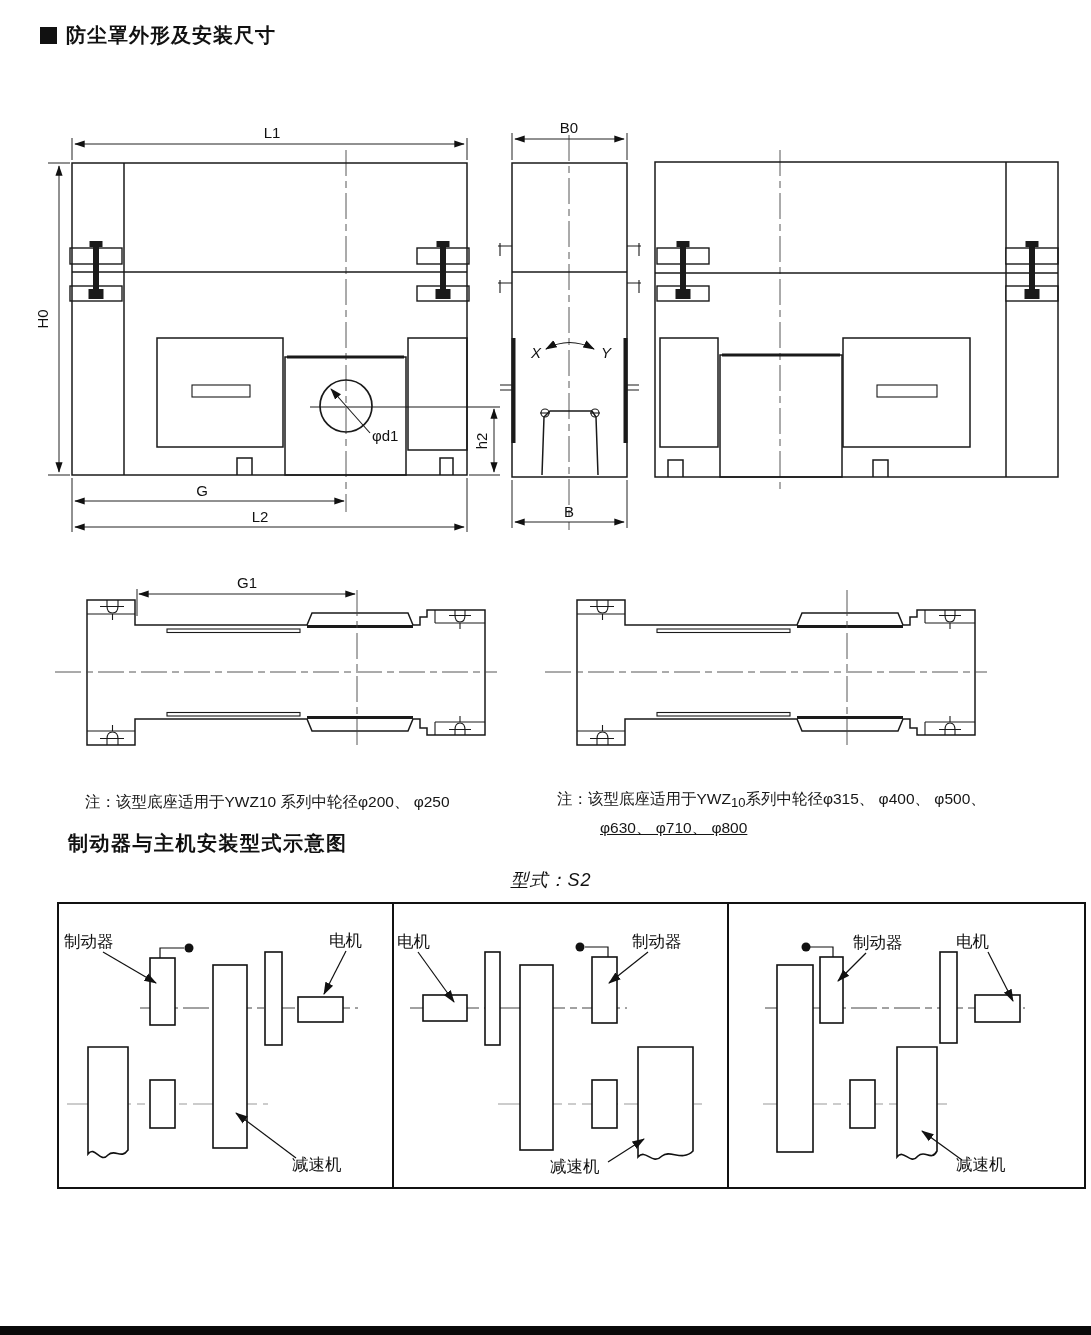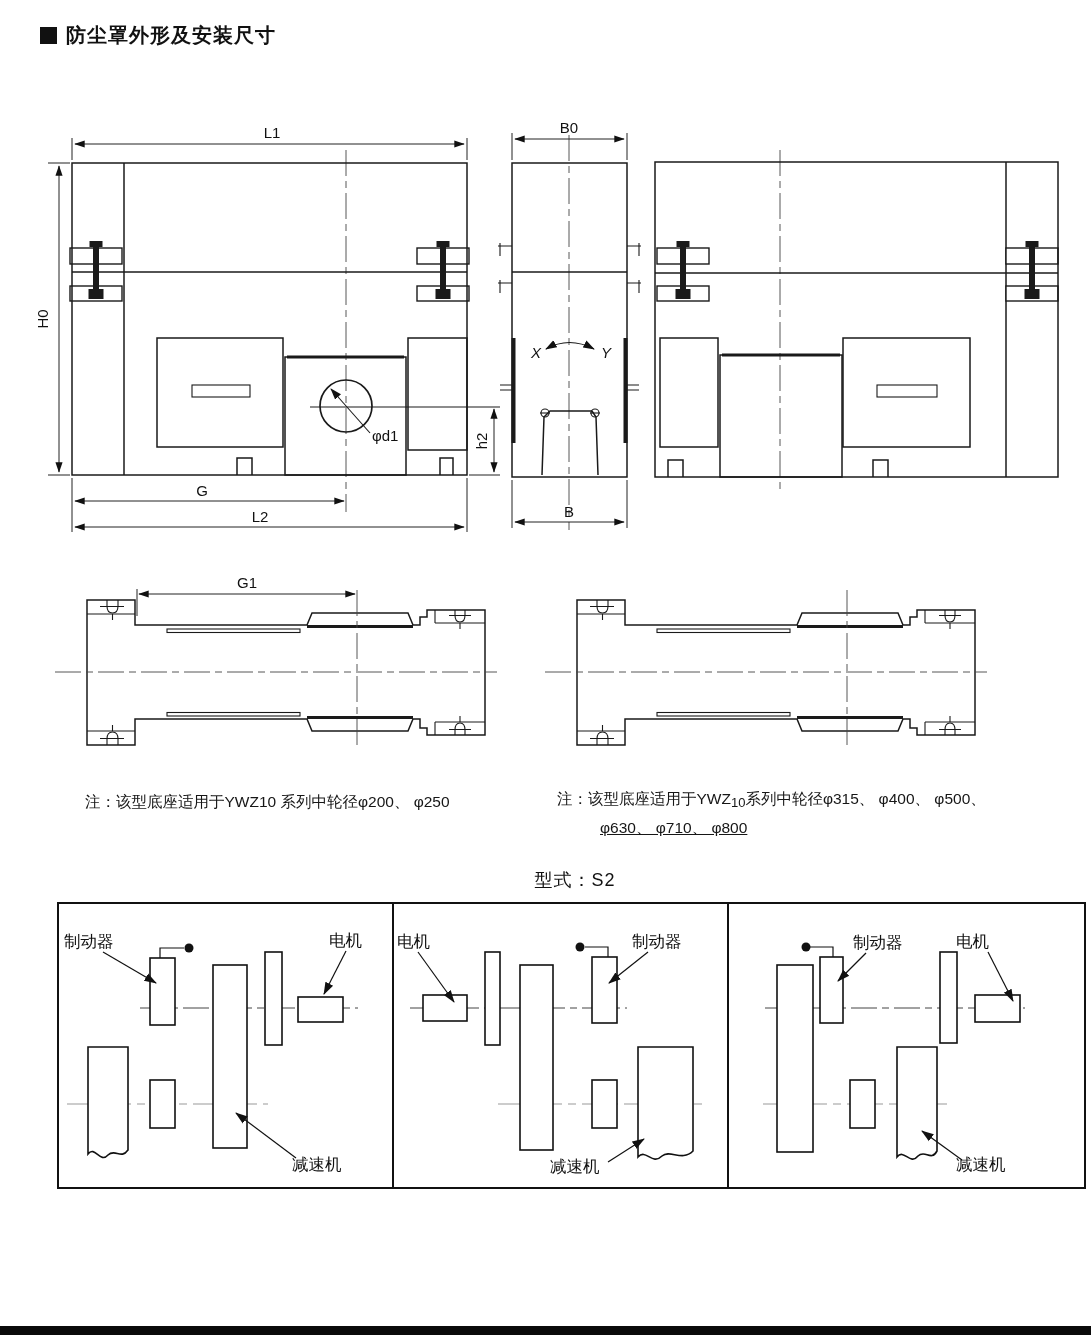--- a/index.html
+++ b/index.html
@@ -11,21 +11,21 @@
   #title .sq{display:inline-block;width:17px;height:17px;background:#111;margin-right:9px;vertical-align:-2px;}
   
   .note{font-size:15.5px;line-height:25px;color:#161616;}
   #note-left{left:85px;top:789px;}
   #note-right{left:557px;top:786px;}
   #note-right .line2{padding-left:43px;text-decoration:underline;}
   .sub{font-size:13px;vertical-align:-3px;}
   
   #section-title{left:68px;top:830px;font-size:20px;font-weight:bold;letter-spacing:1.5px;}
   .panel-header{top:868px;font-size:18px;text-align:center;letter-spacing:1px;}
-  #ph1{left:101px;width:290px;} #ph2{left:430px;width:290px;} #ph3{left:760px;width:290px;}
+  #ph1{left:101px;width:290px;} #ph2{left:406px;width:290px;font-style:italic;} #ph3{left:760px;width:290px;}
   #bottom-bar{left:0;top:1326px;width:1091px;height:9px;background:#0a0a0a;}
   
   svg{position:absolute;left:0;}
   .ol{fill:none;stroke:#1a1a1a;stroke-width:1.5;}
   .th{fill:none;stroke:#1a1a1a;stroke-width:3;}
   .tn{fill:none;stroke:#1a1a1a;stroke-width:1.1;}
   .wh{fill:#fff;stroke:#1a1a1a;stroke-width:1.4;}
   .cl{fill:none;stroke:#444;stroke-width:0.9;stroke-dasharray:26 5 7 5;}
   .dm{fill:none;stroke:#222;stroke-width:1;}
   .dimtxt{font-size:15px;fill:#111;}
@@ -157,20 +157,21 @@
       <use href="#planShape" transform="translate(490,0)"></use>
     </g>
   </svg>
 
   <div class="abs note" id="note-left">注：该型底座适用于YWZ10 系列中轮径φ200、 φ250</div>
   <div class="abs note" id="note-right">
     <div><span>注：该型底座适用于YWZ</span><span class="sub">10</span><span>系列中轮径φ315、 φ400、 φ500、</span></div>
     <div class="line2">φ630、 φ710、 φ800</div>
   </div>
 
+  <div class="abs" id="section-title">制动器与主机安装型式示意图</div>
   <div class="abs panel-header" id="ph2">型式：S2</div>
 
   <svg width="1091" height="292" viewBox="0 900 1091 292" style="top:900px;">
     <rect x="58" y="903" width="1027" height="285" fill="none" stroke="#111" stroke-width="2"></rect>
     <path d="M393,903 V1188 M728,903 V1188" stroke="#111" stroke-width="2" fill="none"></path>
 
     <g>
       <path class="shaft" d="M140,1008 H358"></path>
       <path class="gline" d="M67,1104 H268"></path>
       <rect x="150" y="958" width="25" height="67" class="pr"></rect>

